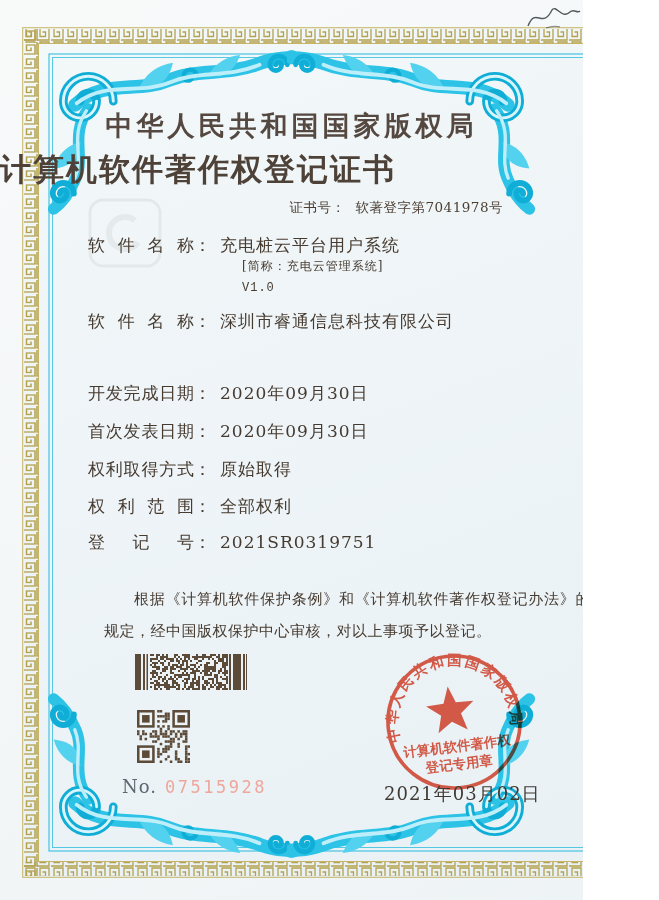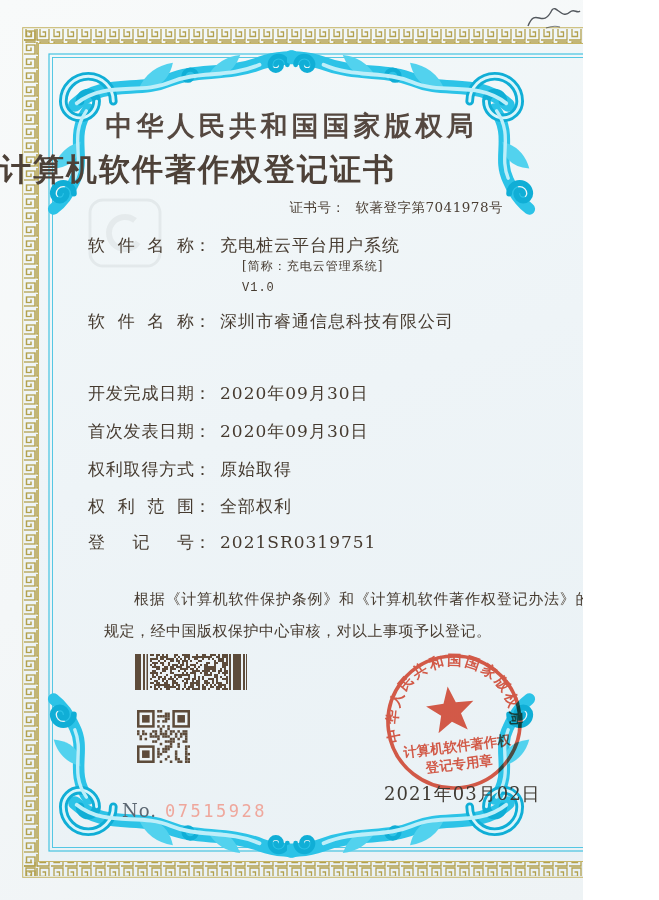--- a/index.html
+++ b/index.html
@@ -28,21 +28,21 @@
   .row .val{margin-left:9px;letter-spacing:1px;}
   .r1{top:234px;} .x1{top:258px;} .x2{top:281px;font-family:Liberation Mono, monospace;}
   .r2{top:310px;} .r3{top:382px;} .r4{top:420px;}
   .r5{top:458px;} .r6{top:495px;} .r7{top:531px;}
   .extra{position:absolute;left:235px;font-size:12px;color:#463b30;letter-spacing:1px;white-space:nowrap;margin-left:7px;}
   .statement{position:absolute;left:88px;top:568px;width:487px;margin:16px;
              font-size:15px;line-height:31.5px;color:#463b30;text-align:justify;
              text-indent:2em;letter-spacing:.5px;}
   .barcode{position:absolute;left:135px;top:654px;}
   .qrcode{position:absolute;left:137px;top:710px;}
-  .serial{position:absolute;left:122px;top:800px;font-size:18px;white-space:nowrap;}
+  .serial{position:absolute;left:122px;top:776px;font-size:18px;white-space:nowrap;}
   .serial .no{color:#5c6772;letter-spacing:1px;}
   .serial .num{color:#efa79c;font-family:"DejaVu Sans Mono","Liberation Mono",monospace;
                font-size:17px;letter-spacing:2.5px;margin-left:8px;}
   .stamp{position:absolute;left:379px;top:647px;mix-blend-mode:multiply;opacity:.93;}
   .stamp-rot{transform:rotate(-7deg);transform-origin:75px 75px;}
   .issue-date{position:absolute;left:384px;top:782px;font-size:18px;color:#3f3a33;letter-spacing:1px;}
   svg text{font-family:"DejaVu Serif","Liberation Serif",serif;}
 </style>
 </head>
 <body>

